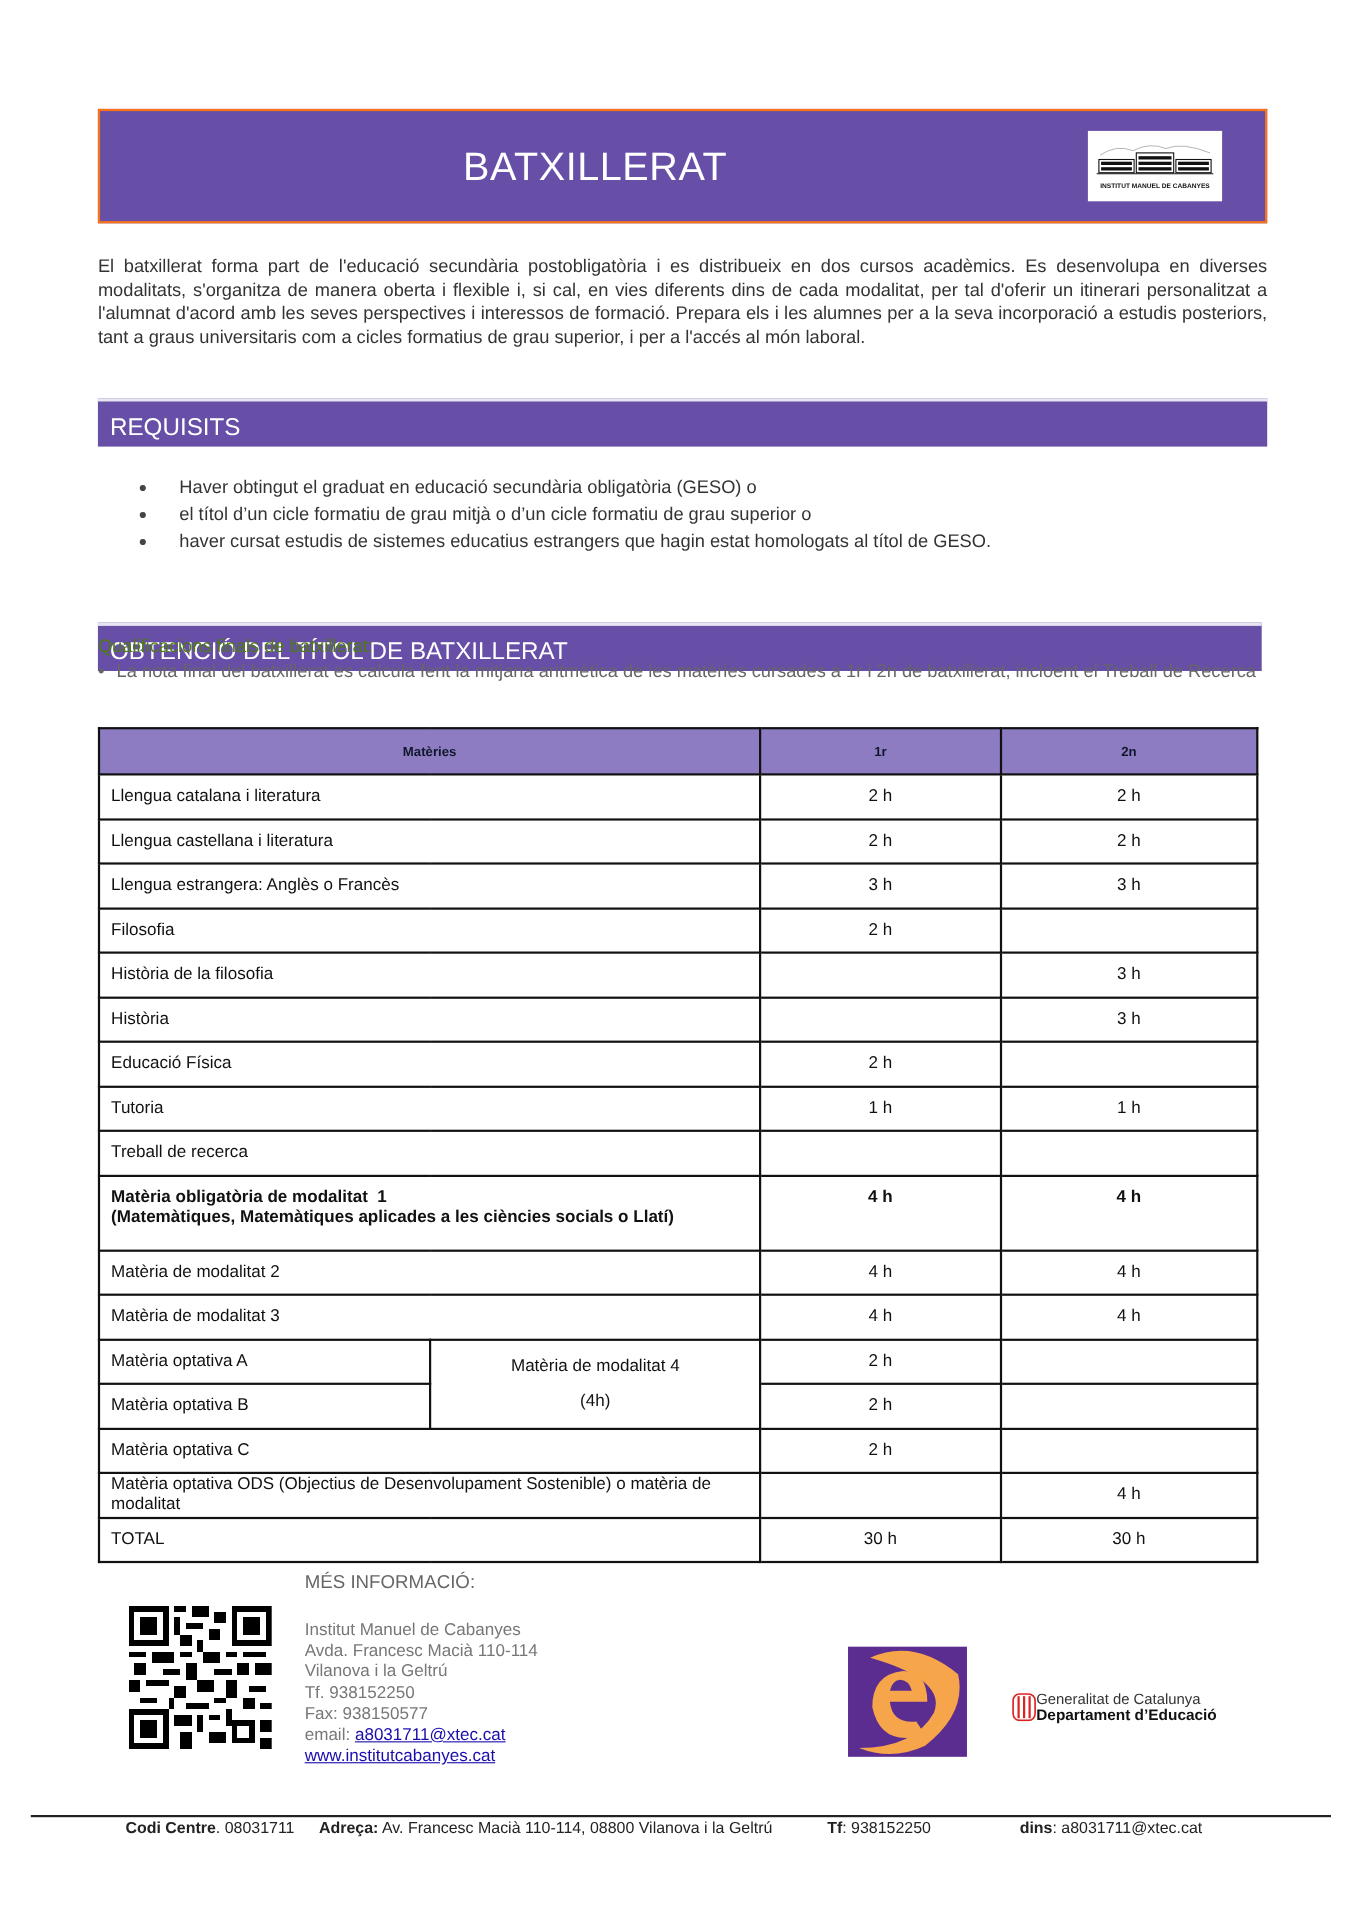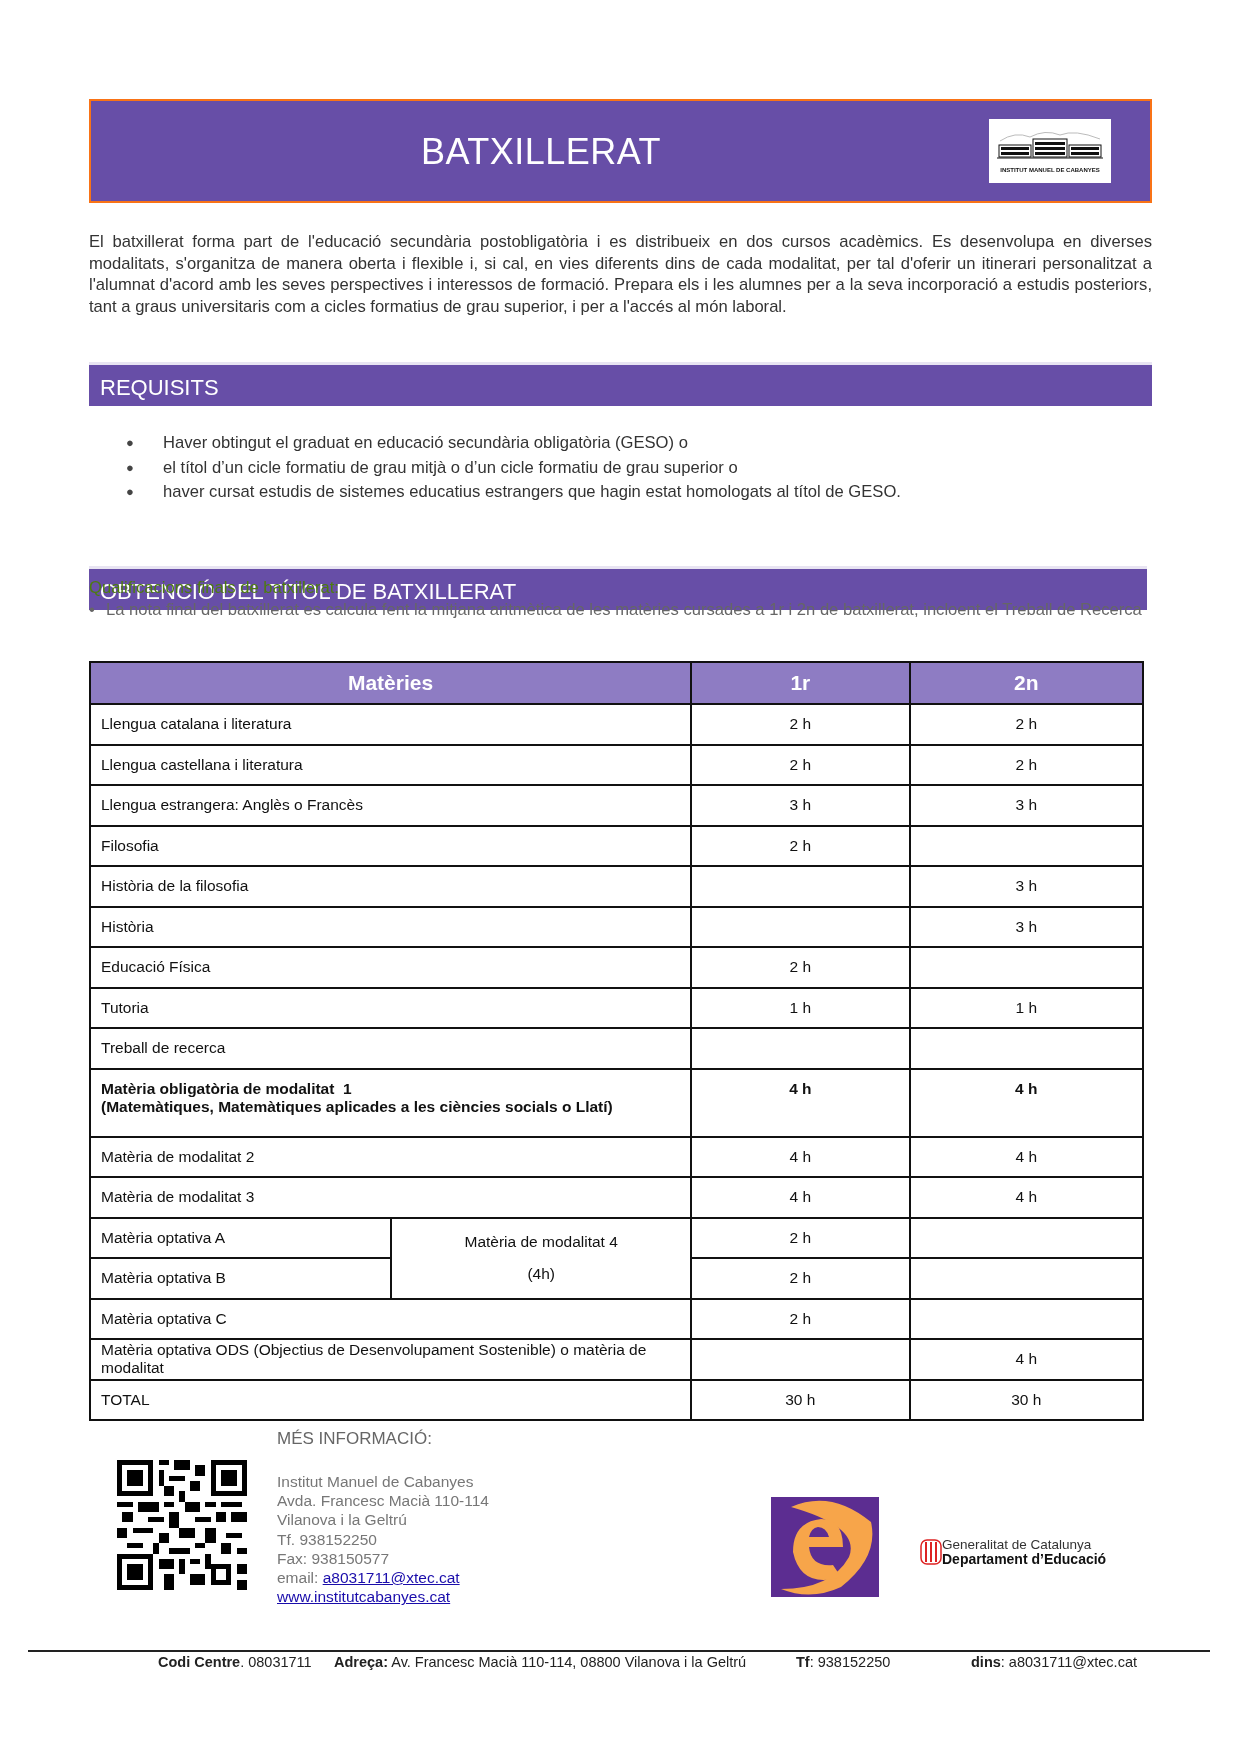--- a/index.html
+++ b/index.html
@@ -39,21 +39,21 @@
   .qual-label { position: absolute; left: 89px; top: 578px; font-size: 16.6px; color: #4d7c0f; }
   .qual-item { position: absolute; left: 89px; top: 599px; width: 1063px; font-size: 16.6px; line-height: 21px; color: #666; padding-left: 17px; }
   .qual-item .dot { position: absolute; left: 0; top: 0; }
 
   table.subjects {
     position: absolute; left: 89px; top: 661px; width: 1055px;
     border-collapse: collapse; font-size: 15.5px; color: #111;
   }
   table.subjects th, table.subjects td { border: 2px solid #111; }
   table.subjects th {
-    background: #8e7cc3; color: #ffffff; font-weight: bold; height: 42px; text-align: center; font-size: 21px;
+    background: #8e7cc3; color: #0f172a; font-weight: bold; height: 42px; text-align: center; font-size: 12px;
   }
   table.subjects td { height: 40.5px; padding: 0 10px; vertical-align: middle; }
   table.subjects td.hours { text-align: center; }
   table.subjects td.tall { height: 68px; vertical-align: top; padding-top: 10px; font-weight: bold; }
   table.subjects td.tall.hours { padding-top: 10px; }
   table.subjects td.merged { text-align: center; line-height: 32px; }
 
   .info-heading { position: absolute; left: 277px; top: 1429px; font-size: 17px; color: #666; }
   .info-lines { position: absolute; left: 277px; top: 1472px; font-size: 15.5px; line-height: 19.2px; color: #777; }
   .info-lines a { color: #1a0dab; text-decoration: underline; }
@@ -61,21 +61,21 @@
   .qr { position: absolute; left: 117px; top: 1460px; width: 130px; height: 130px; }
 
   .e-logo { position: absolute; left: 771px; top: 1497px; width: 108px; height: 100px; background: #5c2d91; overflow: hidden; }
   .gen-logo { position: absolute; left: 920px; top: 1537px; display: flex; align-items: center; }
   .gen-logo .gtext { margin-left: 0; line-height: 15px; }
   .gen-logo .l1 { font-size: 13.5px; color: #333; }
   .gen-logo .l2 { font-size: 14px; font-weight: bold; color: #111; }
 
   .footer-rule { position: absolute; left: 28px; top: 1650px; width: 1182px; height: 2px; background: #222; }
   .footer { position: absolute; top: 1654px; font-size: 14.5px; color: #222; }
-  .footer b { font-weight: bold; margin-left: 44px; }
+  .footer b { font-weight: bold; }
 </style>
 </head>
 <body>
 
 <div class="title-box">
   <div class="title">BATXILLERAT</div>
   <div class="logo-box">
     <svg width="110" height="36" viewBox="0 0 110 36">
       <path d="M5 12 Q20 2 35 8 Q50 0 65 6 Q80 0 105 10" stroke="#aaa" fill="none" stroke-width="0.8"></path>
       <rect x="4" y="16" width="32" height="12" fill="#fff" stroke="#111" stroke-width="1"></rect>

